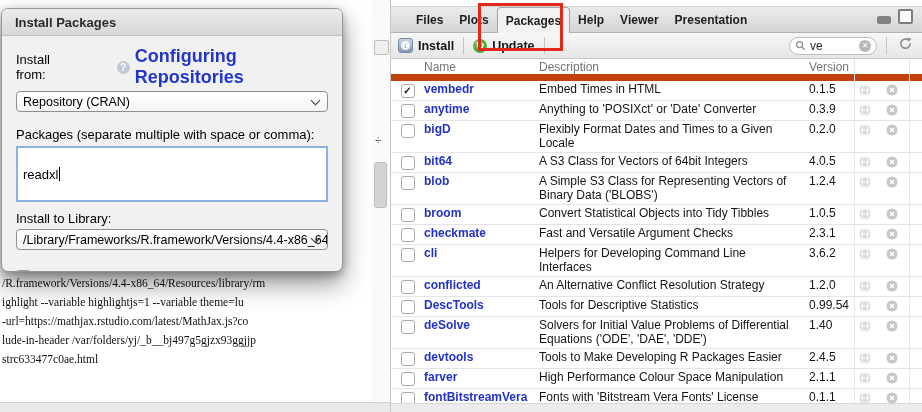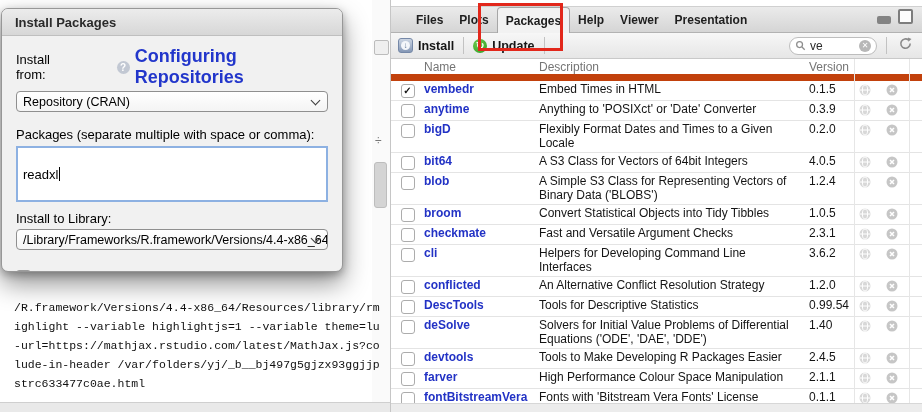--- a/index.html
+++ b/index.html
@@ -50,22 +50,22 @@
   .cbox{width:12px;height:12px;border:1px solid #acacac;border-radius:3px;background:#fff;font-size:10px;line-height:11px;
         text-align:center;color:#111;font-weight:bold;}
   .c-name{width:115px;flex:none;color:#2232c5;font-size:12px;line-height:13.5px;font-weight:bold;overflow:hidden;white-space:nowrap;}
   .c-desc{width:252px;margin-right:18px;flex:none;font-size:12px;line-height:13.5px;color:#141414;}
   .c-ver{width:44px;flex:none;font-size:12px;line-height:13.5px;color:#141414;}
   .c-icons{display:flex;gap:15px;padding-top:1px;margin-left:6px;}
   .vline{position:absolute;top:0;bottom:0;width:1px;background:#e6e6e6;}
   .pane-bottom{position:absolute;left:0;right:0;bottom:0;height:8px;background:#ececec;border-top:1px solid #d7d7d7;}
 
   
-  .console{position:absolute;left:14px;top:274px;width:385px;z-index:1;font-family:Liberation Mono, monospace;
-           font-size:11.5px;line-height:19px;color:#101010;white-space:pre;margin-top:24px;}
+  .console{position:absolute;left:2px;top:274px;width:385px;z-index:1;font-family:Liberation Serif, serif;
+           font-size:11.5px;line-height:19px;color:#101010;white-space:pre;}
   .left-bottom{position:absolute;left:0;top:402px;width:390px;height:10px;background:#e9e9e9;border-top:1px solid #cfcfcf;z-index:1;}
 
   
   .dialog{position:absolute;left:1px;top:8px;width:342px;height:264px;background:#f1f1f1;border:1px solid #979797;border-radius:7px;
           box-shadow:0 12px 26px rgba(0,0,0,.42),0 3px 9px rgba(0,0,0,.28);box-sizing:border-box;z-index:5;overflow:hidden;}
   .dlg-title{height:26px;background:linear-gradient(#ececec,#d7d7d7);border-bottom:1px solid #bfbfbf;display:flex;align-items:center;
              padding-left:13px;font-weight:bold;font-size:13px;color:#2a2a2a;}
   .dlg-body{padding:10px 14px 0 14px;}
   .frow{display:flex;justify-content:space-between;align-items:center;gap:40px;}
   .flabel{font-size:13px;color:#000;}

